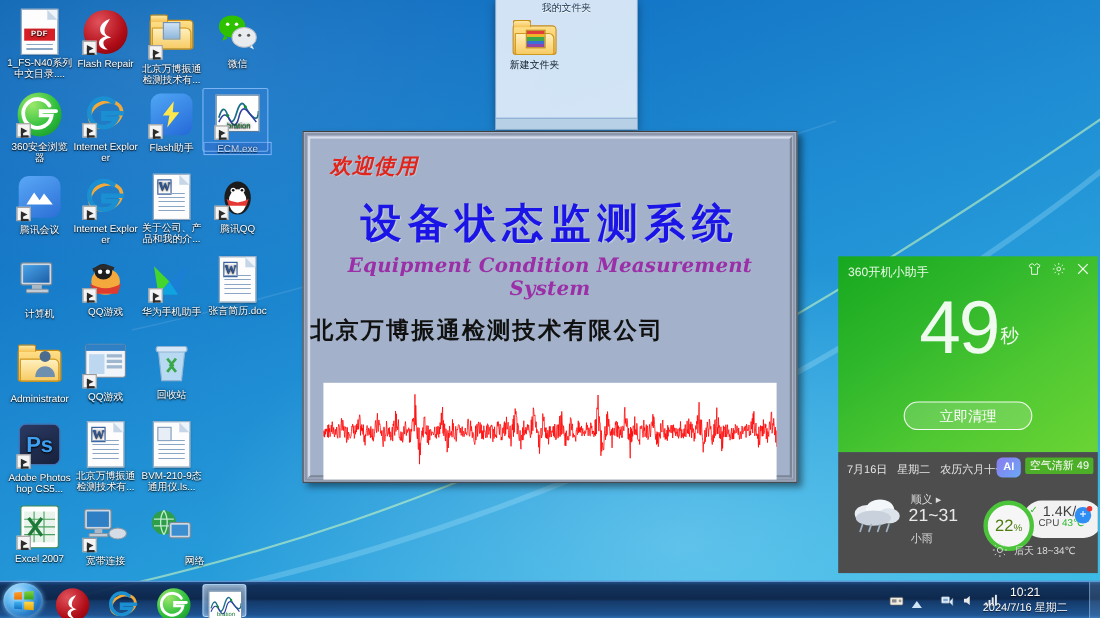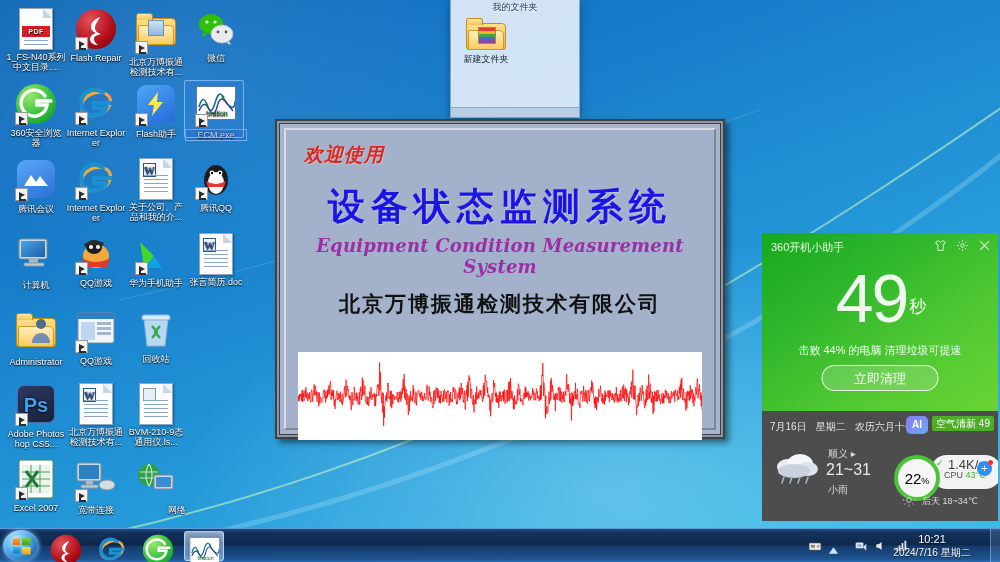--- a/index.html
+++ b/index.html
@@ -101,21 +101,21 @@
   .fw-colorbars { position:absolute; left:12px; top:9px; width:18px; height:17px;
      background: repeating-linear-gradient(#e23b3b 0 3px, #f0b429 3px 6px, #3ca64c 6px 9px, #3a6fd8 9px 12px, #8e44ad 12px 15px, #e23b3b 15px 17px);
      border:1px solid #b88a1c;}
   #folder-window .fw-bottomstrip{position:absolute;left:0;bottom:0;width:100%;height:10px;
      background:rgba(180,205,228,0.9);border-top:1px solid rgba(120,160,200,.8);}
 
   
   #ecm-splash {
     position: absolute; left: 275px; top: 119px; width: 450px; height: 320px;
     background: #a6b4cc;
-    border: 5px solid #404040;
+    border: 1px solid #404040;
     box-shadow: 4px 4px 6px rgba(0,0,0,0.45);
     outline: 2px solid #8d96a8; outline-offset: -4px;
   }
   #ecm-splash .inner {
     position: absolute; inset: 4px;
     border: 2px solid #d6dde9;
     border-right-color: #7d8798; border-bottom-color: #7d8798;
     background: #a3b2ca;
   }
   .splash-welcome {
@@ -132,21 +132,21 @@
     letter-spacing: 6px;
     text-shadow: 1px 1px 1px rgba(255,255,255,0.35);
   }
   .splash-title-en {
     position: absolute; left: 0; right: 0; top: 105px; text-align: center;
     font-family: "DejaVu Serif", "Liberation Serif", serif;
     font-size: 18px; font-weight: bold; font-style: italic;
     color: #9b2fa8; letter-spacing: 0.2px;
   }
   .splash-company-cn {
-    position: absolute; left: 0; right: 0; top: 160px; text-align: center;
+    position: absolute; left: 0; right: 0; top: 160px; text-align: left;
     font-family: Liberation Sans, sans-serif;
     font-size: 21px; font-weight: bold; color: #111111; letter-spacing: 2px;
   }
   .splash-company-en {
     position: absolute; left: 0; right: 0; top: 196px; text-align: center;
     font-size: 16px; color: #1f2f8f; letter-spacing: 0.4px;
   }
   .splash-wave {
     position: absolute; left: 12px; right: 12px; top: 222px; height: 88px;
     background: #ffffff;
@@ -192,21 +192,21 @@
     position:absolute; right:4px; top:5px; height:15px; line-height:15px; padding:0 4px;
     background:#4caf27; color:#fff; font-size:10px; border-radius:2px;
   }
   .ww-cloud { position:absolute; left:10px; top:38px; width:50px; height:40px; }
   .ww-temp-city { position:absolute; left:66px; top:36px; font-size:10px; color:#dcdcdc; }
   .ww-temp { position:absolute; left:64px; top:50px; font-size:16px; color:#e9e9e9; }
   .ww-cond { position:absolute; left:66px; top:72px; font-size:10px; color:#dcdcdc; }
   .ww-gauge {
     position:absolute; left:132px; top:44px; width:46px; height:46px; border-radius:50%;
     background: #f6f6f6; border: 4px solid #4bc43a;
-    color:#000000; font-size:15px; text-align:center; line-height:40px;
+    color:#4d7c0f; font-size:15px; text-align:center; line-height:40px;
   }
   .ww-gauge i { font-style:normal; font-size:9px; }
   .ww-pill {
     position:absolute; left:168px; top:44px; width:72px; height:34px; border-radius:17px;
     background:#f2f2f2;
   }
   .ww-net { position:absolute; left:186px; top:46px; font-size:13px; color:#3f3f3f; }
   .ww-cpu { position:absolute; left:182px; top:59px; font-size:9px; color:#4c4c4c; }
   .ww-cpu b { color:#2eb82e; font-weight:normal; }
   .ww-check { position:absolute; left:174px; top:47px; font-size:9px; color:#2eb82e; }
@@ -631,21 +631,20 @@
     </span>
     <span>
       <svg width="13" height="13" viewBox="0 0 24 24" stroke="#eafbe6" stroke-width="2">
         <path d="M4 4l16 16M20 4L4 20"></path>
       </svg>
     </span>
   </div>
   <div class="bw-bignum">
     <span>49</span><span class="bw-unit">秒</span>
   </div>
-  <div class="bw-sub">击败 44% 的电脑 清理垃圾可提速</div>
   <div class="bw-btn">立即清理</div>
 </div>
 
 <div id="weather-widget">
   <div class="ww-row1">
     <span>7月16日</span><span>星期二</span><span>农历六月十一</span>
   </div>
   <div class="ww-ai">AI</div>
   <div class="ww-air">空气清新 49</div>
 

